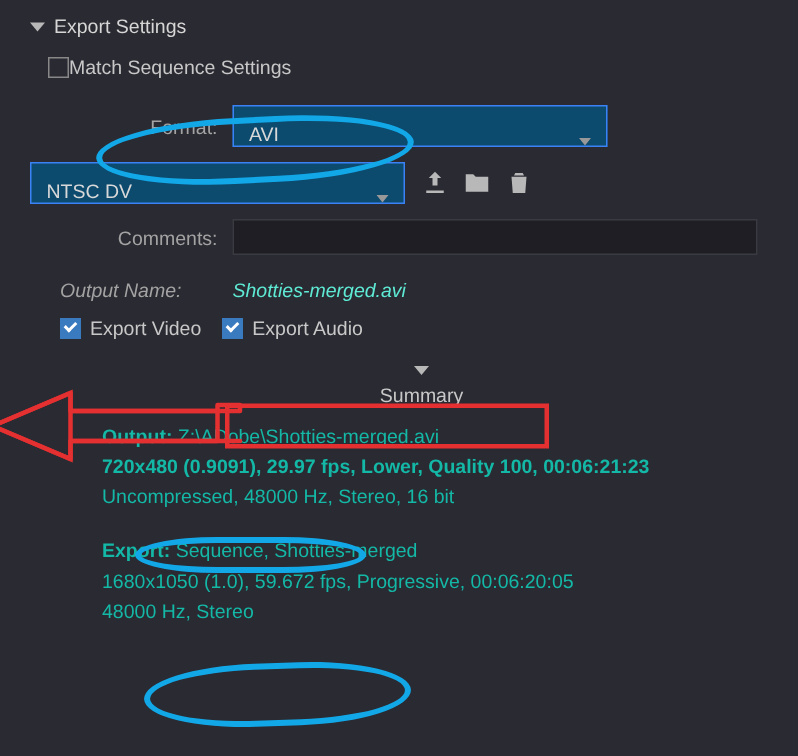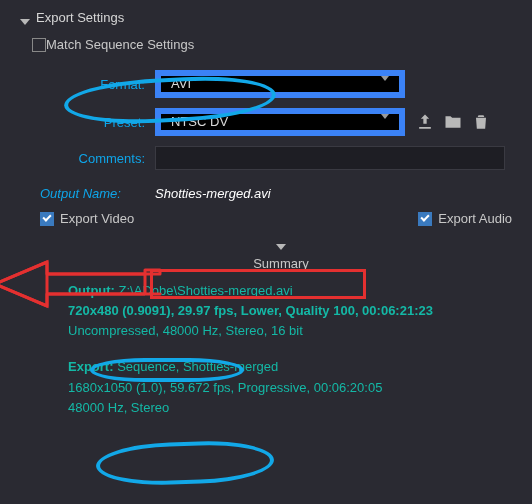--- a/index.html
+++ b/index.html
@@ -12,21 +12,21 @@
       background: #2a2a32;
       color: #c8c8c8;
       width: 532px;
       height: 504px;
       padding: 10px 20px;
       font-size: 13px;
       position: relative;
     }
     .section-header {
       display: flex;
-      align-items: flex-end;
+      align-items: center;
       gap: 6px;
       margin-bottom: 12px;
       color: #d6d6d6;
       font-weight: 500;
     }
     .chevron {
       width: 0;
       height: 0;
       border-left: 5px solid transparent;
       border-right: 5px solid transparent;
@@ -62,30 +62,30 @@
     }
     .field-row {
       display: flex;
       align-items: center;
       margin: 8px 0 10px 0;
     }
     .field-label {
       width: 135px;
       text-align: right;
       padding-right: 10px;
-      color: #0ea5e9;
+      color: #a3a3a3;
     }
     .dropdown {
-      background: #000000;
-      border: 6px solid #3b82f6;
+      background: #0c4a6e;
+      border: 1px solid #3b82f6;
       height: 28px;
       width: 250px;
       padding: 0 10px;
       display: flex;
-      align-items: flex-start;
+      align-items: flex-end;
       justify-content: space-between;
       color: #d8d8d8;
       cursor: pointer;
     }
     .dropdown-arrow {
       width: 0;
       height: 0;
       border-left: 4px solid transparent;
       border-right: 4px solid transparent;
       border-top: 5px solid #999;
@@ -104,30 +104,29 @@
       gap: 8px;
       margin-left: 10px;
     }
     .icon-btn {
       width: 20px;
       height: 20px;
       cursor: pointer;
       fill: #b8b8b8;
     }
     .output-link {
-      color: #ffffff;
+      color: #5eead4;
       cursor: pointer;
     }
     .export-checks {
       display: flex;
-      gap: 24px;
+      gap: 14px;
       margin: 10px 0 18px 20px;
       align-items: center;
       position: relative;
-      justify-content: space-between;
     }
     .summary-section {
       margin-left: 30px;
       margin-top: 8px;
     }
     .summary-header {
       display: flex;
       align-items: center;
       gap: 6px;
       margin-bottom: 10px;
@@ -201,21 +200,20 @@
 
 <div class="field-row">
   <span class="field-label">Format:</span>
   <div class="dropdown">
     <span>AVI</span>
     <span class="dropdown-arrow"></span>
   </div>
 </div>
 
 <div class="field-row">
-  <span class="field-label">Preset:</span>
   <div class="dropdown">
     <span>NTSC DV</span>
     <span class="dropdown-arrow"></span>
   </div>
   <div class="icon-buttons">
     <svg class="icon-btn" viewBox="0 0 24 24">
         <path d="M12 3l5 5h-3v6h-4V8H7l5-5zM5 18h14v2H5z"></path>
       </svg>
     <svg class="icon-btn" viewBox="0 0 24 24">
         <path d="M3 5h6l2 2h10v12H3V5zm10 5l4 4h-3v3h-2v-3H9l4-4z"></path>

